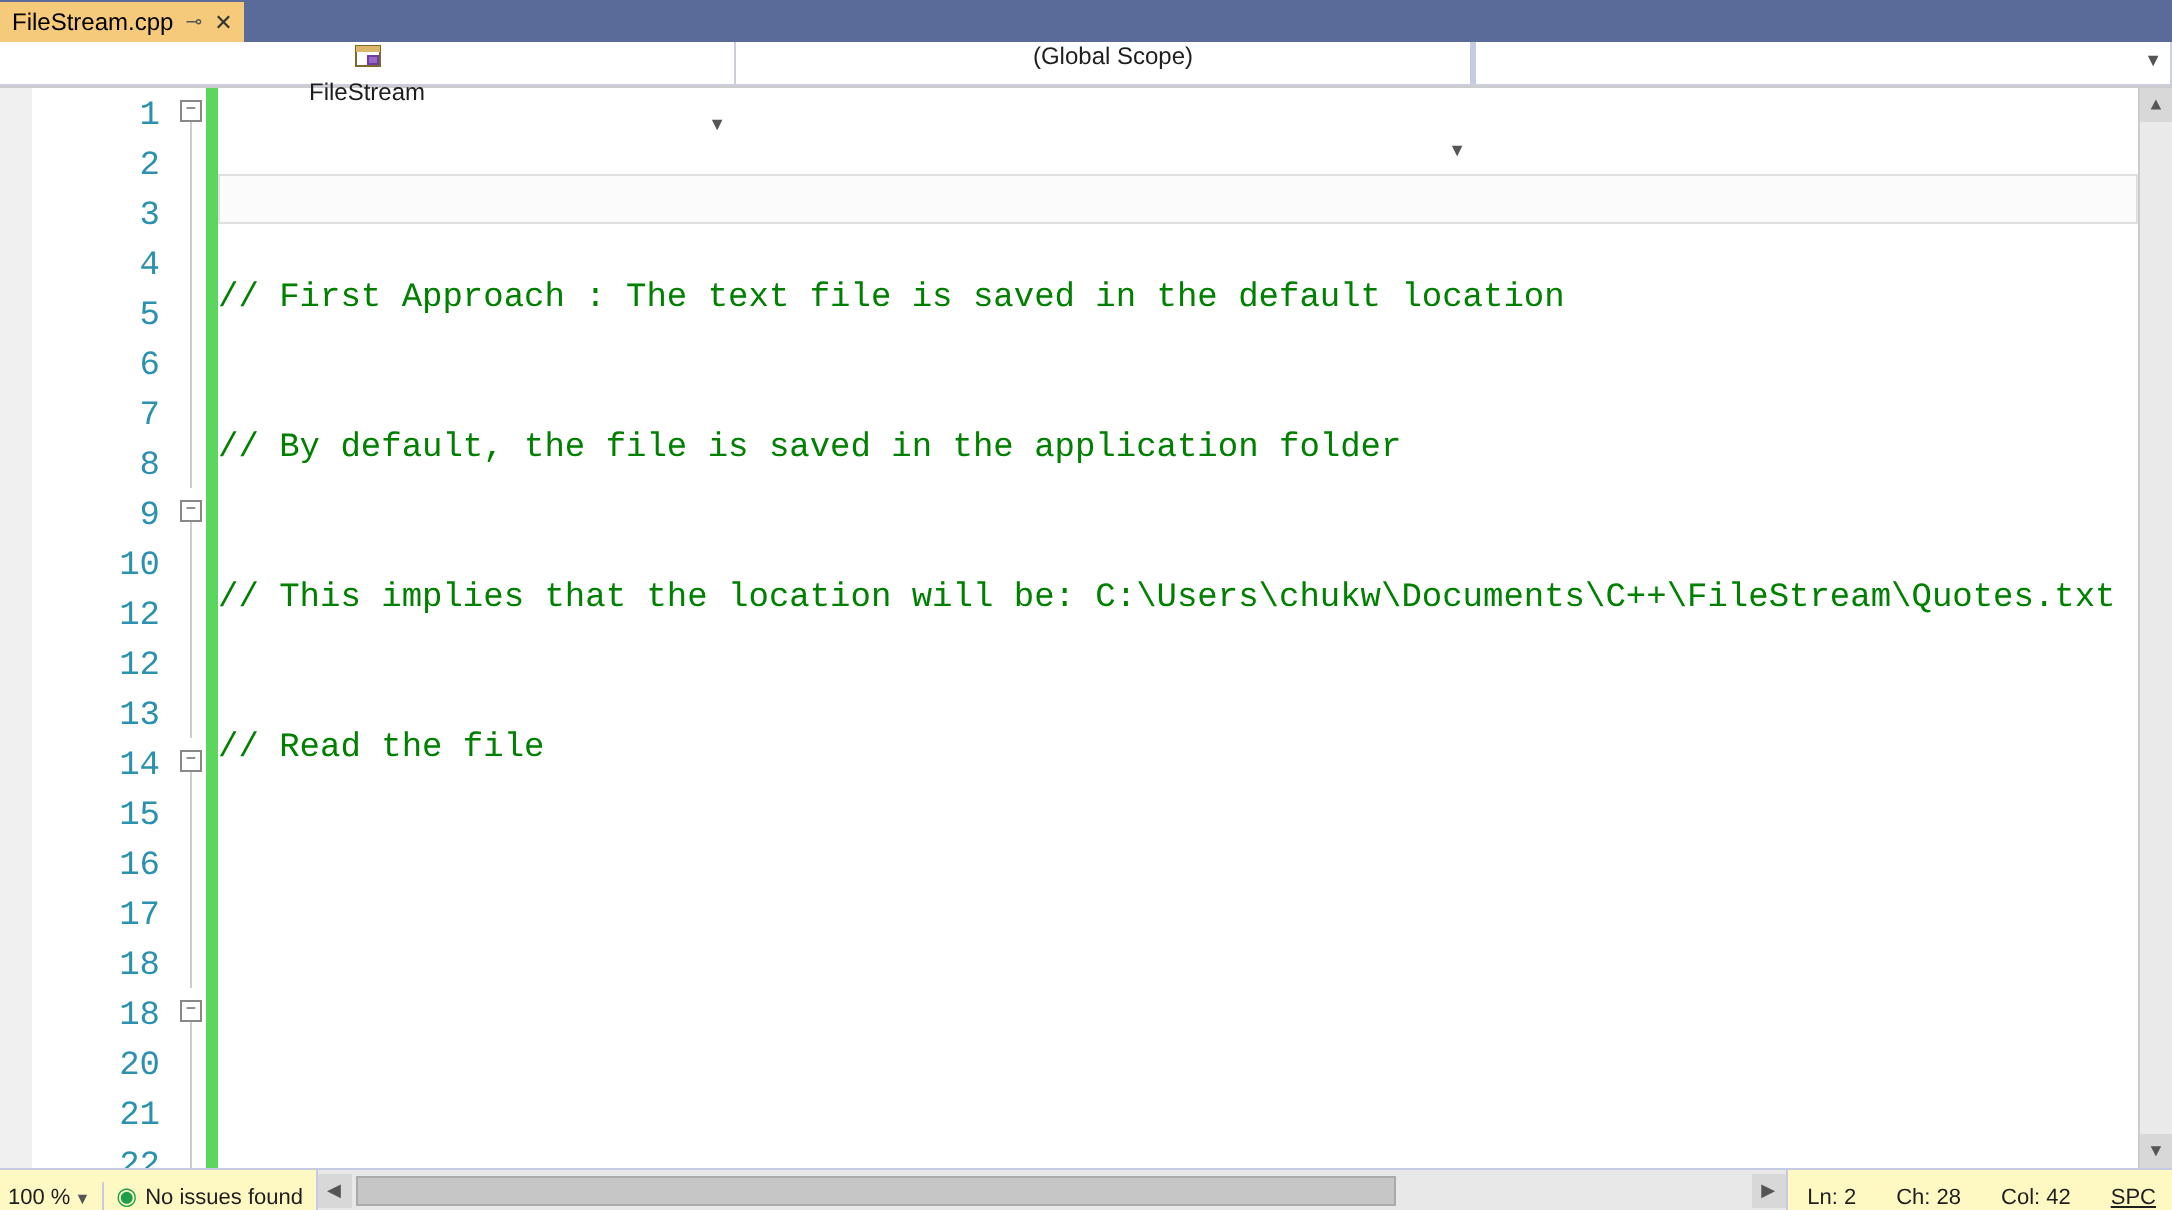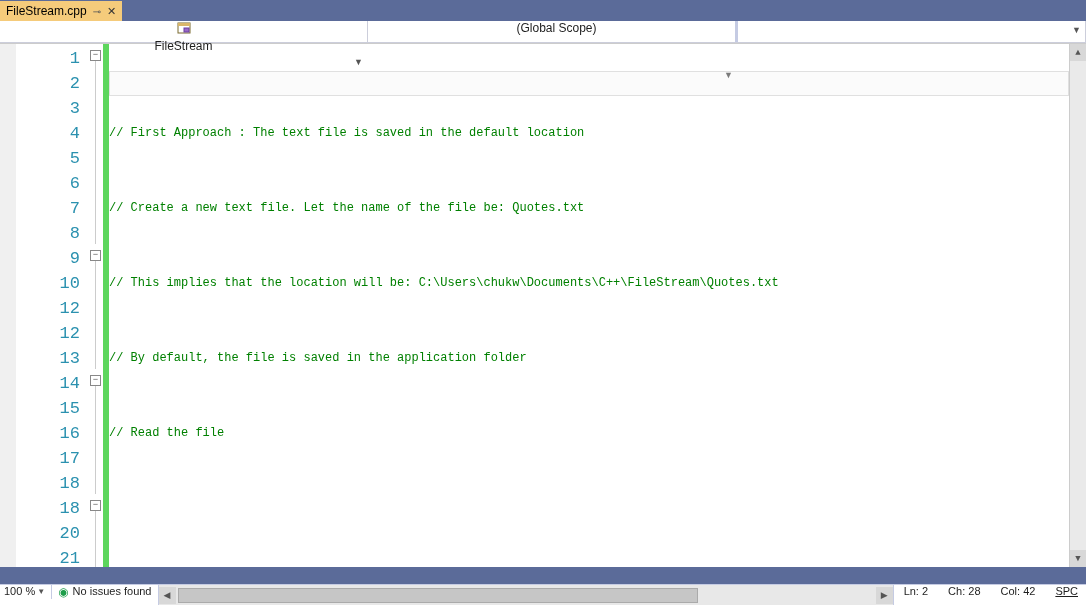--- a/index.html
+++ b/index.html
@@ -106,26 +106,27 @@
   }
   .outline-line {
     position:absolute;left:5px;width:1px;background:#ccc;
   }
   .change-bar {
     width: 6px;
     background: #5DD65D;
   }
   .code {
     flex: 1;
-    font-size: 12px;
+    font-size: 17px;
     line-height: 25px;
     white-space: pre;
     padding-top: 2px;
     position:relative;
     overflow:hidden;
+    margin-top:16px;
   }
   .code .line { height:25px; }
   .c-comment { color: #008000; }
   .highlight-line {
     position:absolute;
     left:0;right:0;height:25px;
     border:1px solid #E0E0E0;
     background:rgba(240,240,240,0.25);
     pointer-events:none;
   }
@@ -134,25 +135,25 @@
     position:relative;
   }
   .vscroll .arrow {
     height:17px;background:#D8D8D8;display:flex;align-items:center;justify-content:center;
     font-size:9px;color:#555;
   }
   .vscroll .arrow.bot{position:absolute;bottom:0;left:0;right:0;}
 
   .status-bar {
     height: 21px;
-    background: #ffffff;
+    background: #fef9c3;
     border-top: 1px solid #C5CBE3;
-    display:flex;align-items:flex-start;
+    display:flex;align-items:flex-end;
     font-family:"Segoe UI",sans-serif;
-    font-size:11px;color:#1E1E1E;margin-top:17px;
+    font-size:11px;color:#1E1E1E;
   }
   .status-bar .zoom { padding:0 4px; display:flex;align-items:center;gap:2px;}
   .status-bar .zoom .dd-arrow{font-size:8px;color:#555;}
   .status-bar .sep { width:1px;height:14px;background:#C5CBE3;margin:0 2px;}
   .status-bar .check { color:#1E9E4A;font-size:12px;margin:0 4px;}
   .status-bar .hscroll-zone {
     flex:1;display:flex;align-items:center;height:100%;
     border-left:1px solid #C5CBE3;border-right:1px solid #C5CBE3;
     background:#E8E8E8;position:relative;margin-left:6px;
   }
@@ -232,23 +233,22 @@
     <div class="outline-line" style="top:217px;height:108px"></div>
     <div class="outline-box" style="top:331px">−</div>
     <div class="outline-line" style="top:342px;height:108px"></div>
     <div class="outline-box" style="top:456px">−</div>
     <div class="outline-line" style="top:467px;height:80px"></div>
   </div>
   <div class="change-bar"></div>
   <div class="code">
     <div class="highlight-line" style="top:27px"></div>
     <div class="line"><span class="c-comment">// First Approach : The text file is saved in the default location</span></div>
-    <div class="line"><span class="c-comment">// Create a new text file. Let the name of the file be: Quotes.txt</span></div>
+    <div class="line"><span class="c-comment">// By default, the file is saved in the application folder</span></div>
     <div class="line"><span class="c-comment">// This implies that the location will be: C:\Users\chukw\Documents\C++\FileStream\Quotes.txt</span></div>
-    <div class="line"><span class="c-comment">// By default, the file is saved in the application folder</span></div>
     <div class="line"><span class="c-comment">// Read the file</span></div>
     
     
     
     
     
     
     
     
     

